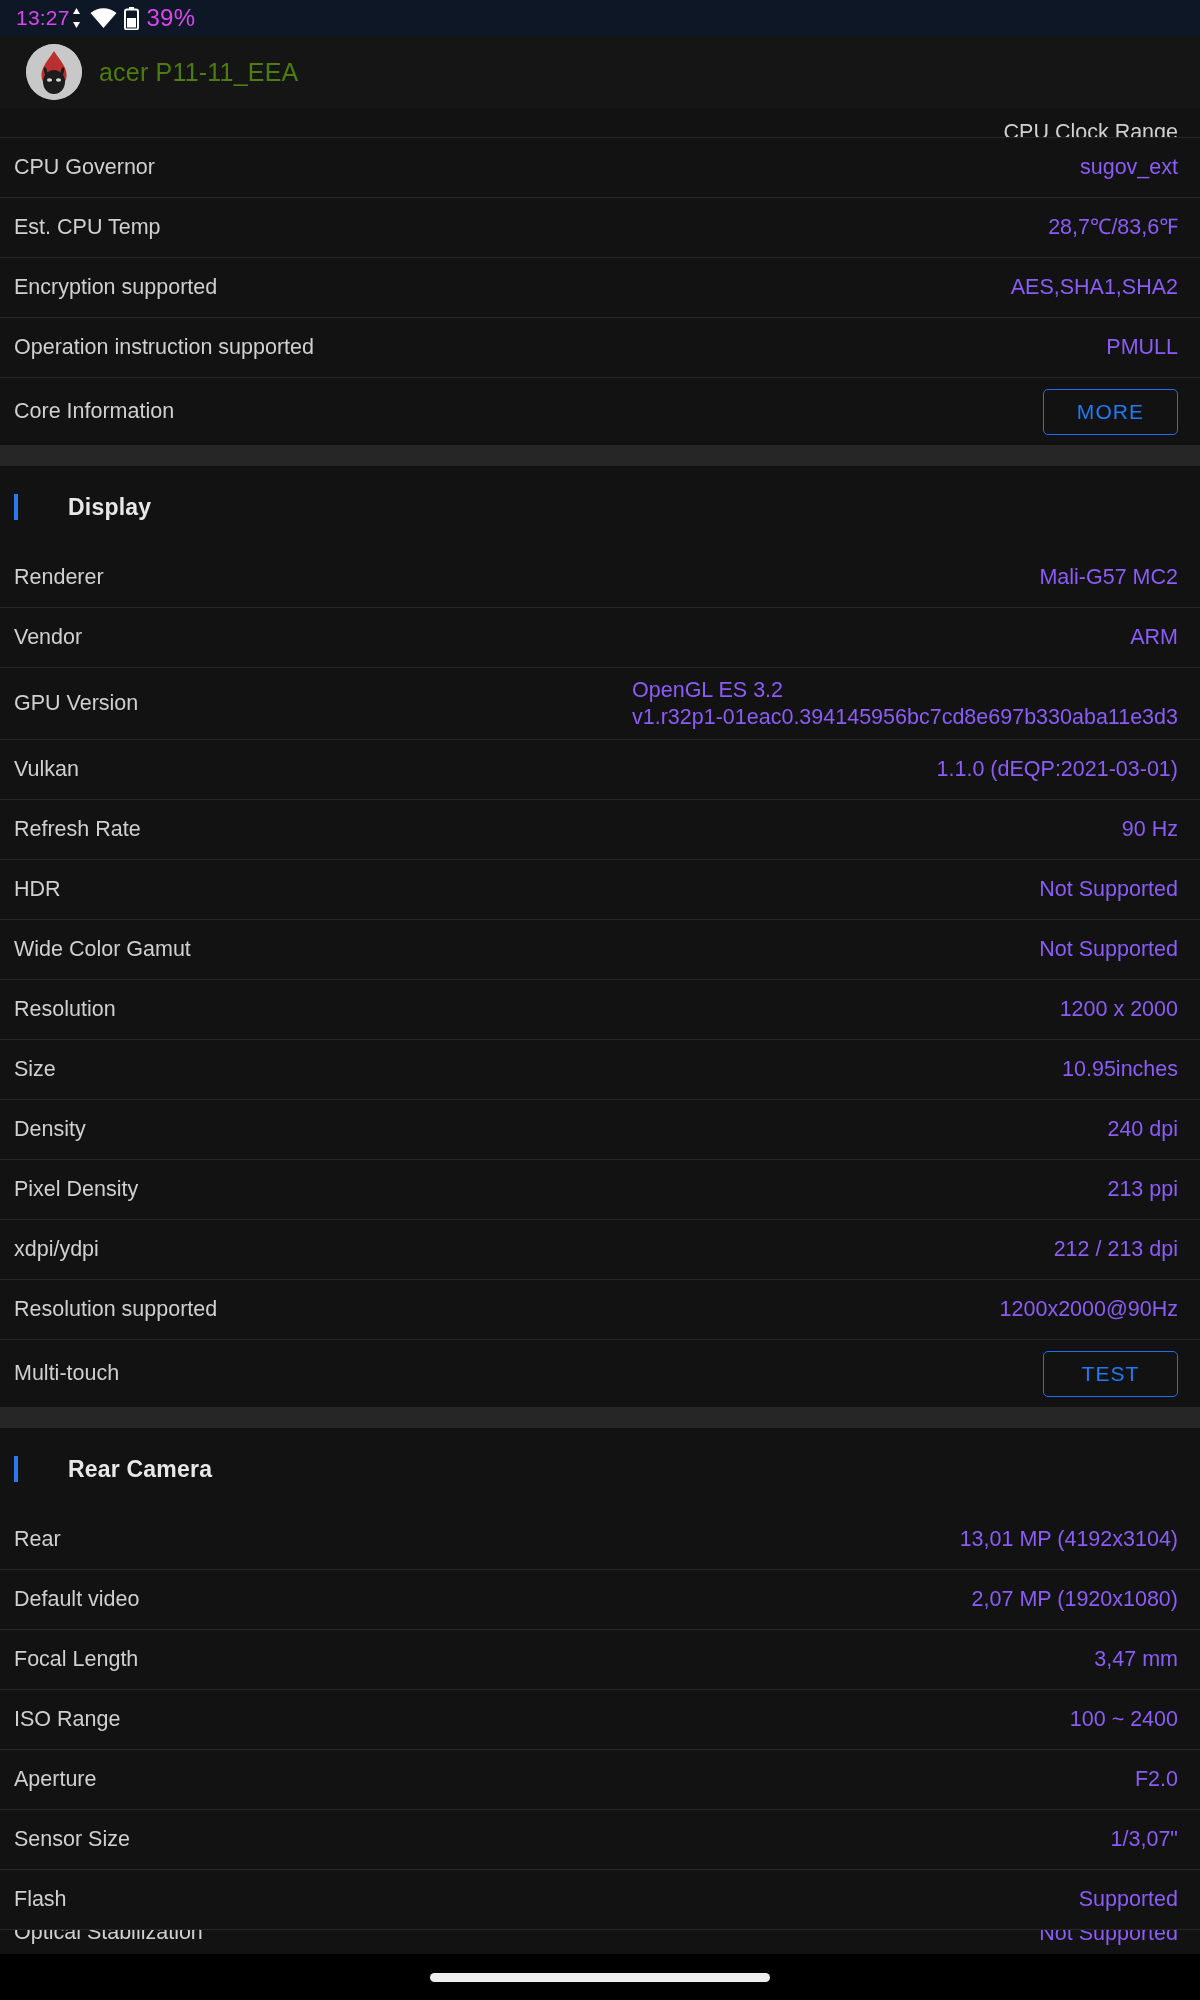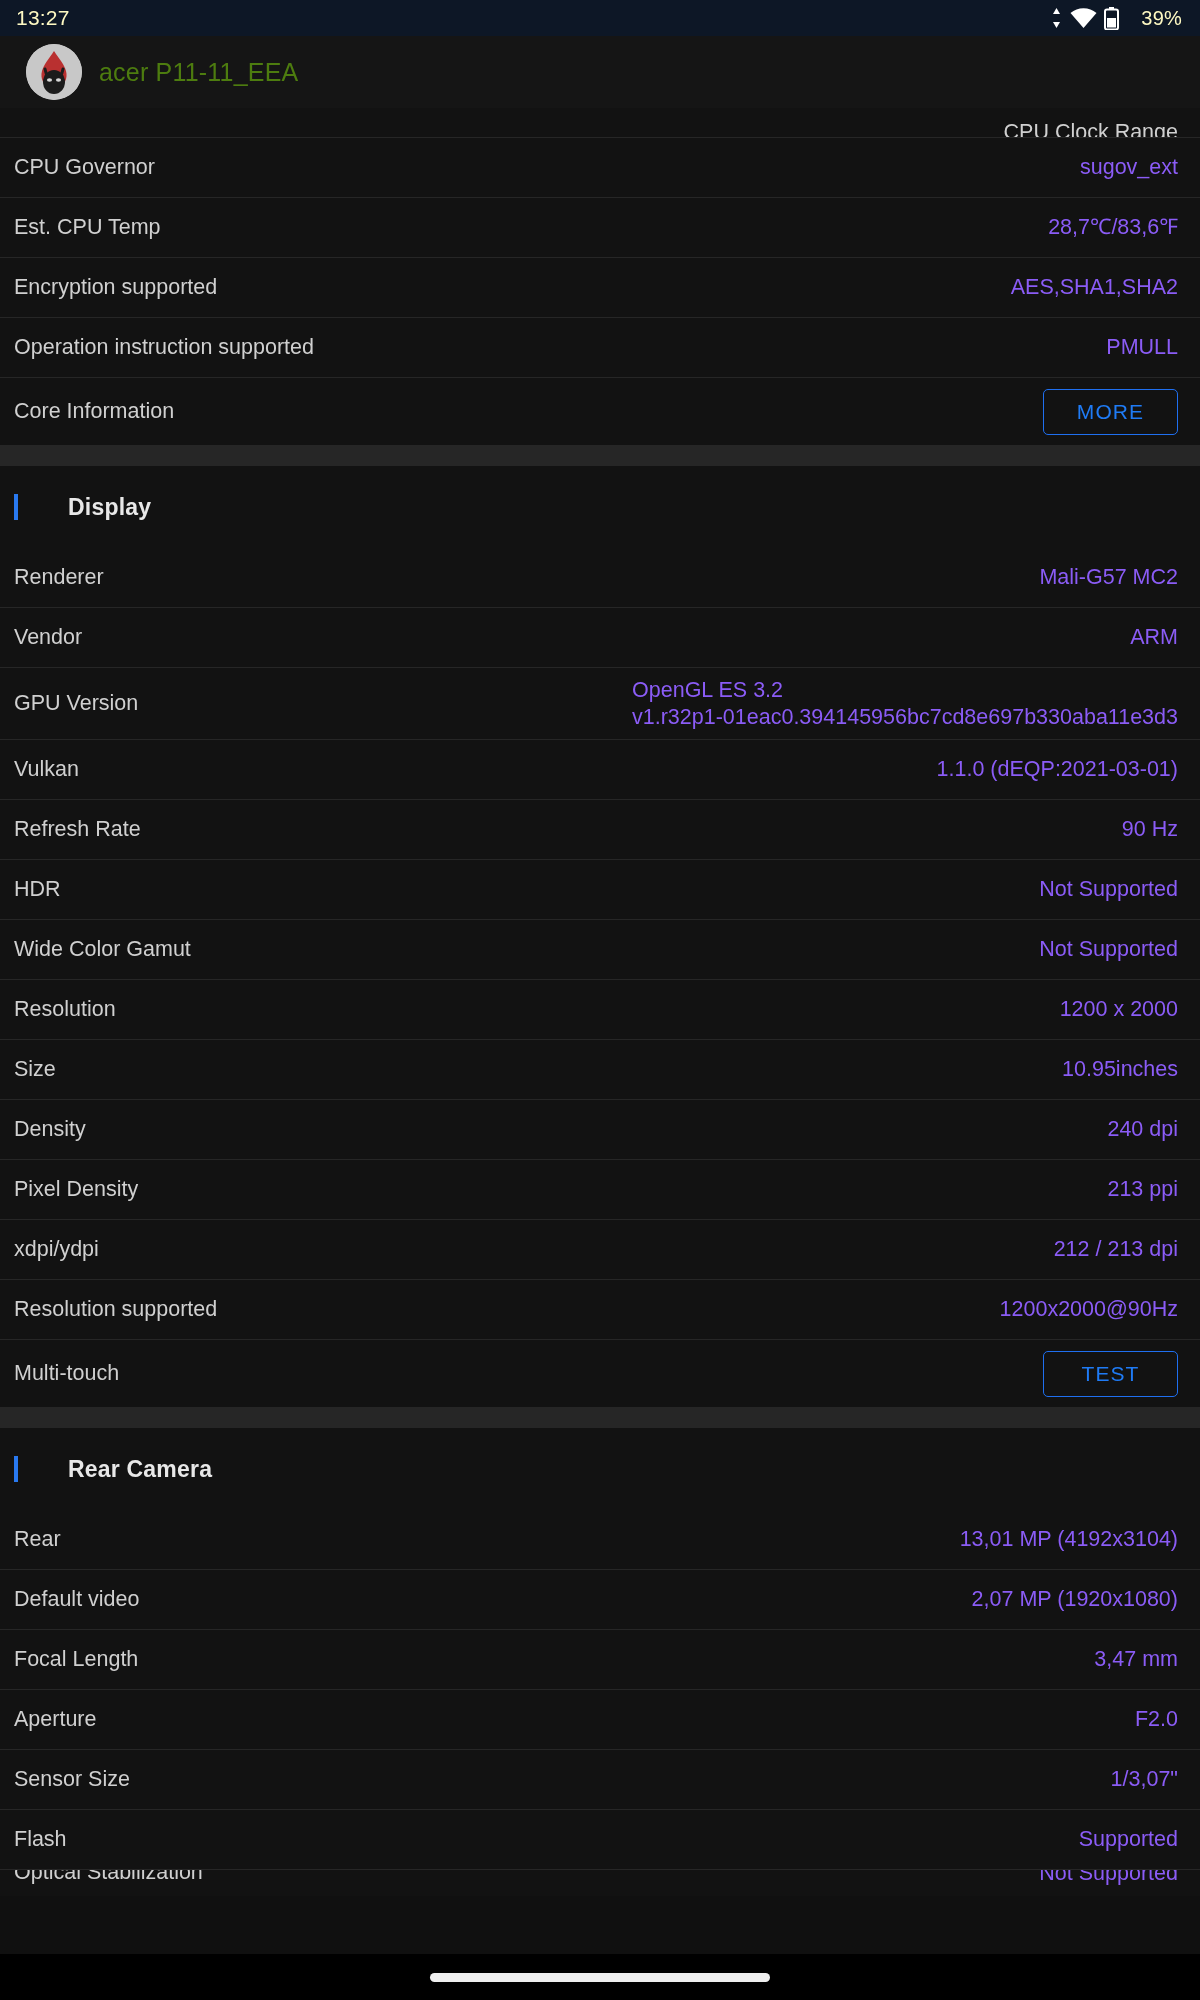--- a/index.html
+++ b/index.html
@@ -17,30 +17,29 @@
     background: #101010;
     overflow: hidden;
   }
 
   
   .statusbar {
     height: 36px;
     background: #0d1726;
     display: flex;
     align-items: center;
-    justify-content: space-between;
     padding: 0 18px 0 16px;
-    color: #fef9c3;
+    color: #d946ef;
     font-size: 21px;
     letter-spacing: .2px;
   }
   .statusbar .clock { font-size: 21px; font-weight: 400; }
   .status-right { display: flex; align-items: center; gap: 7px; }
   .status-right svg { display: block; }
-  .battery-pct { font-size: 20px; font-weight: 500; margin-left: 15px; }
+  .battery-pct { font-size: 24px; font-weight: 500; margin-left: 1px; }
 
   
   .appbar {
     height: 72px;
     background: #151515;
     display: flex;
     align-items: center;
     padding-left: 26px;
     gap: 17px;
   }
@@ -308,20 +307,24 @@
       </div>
       <div class="row">
         <span class="label">Default video</span>
         <span class="value">2,07 MP (1920x1080)</span>
       </div>
       <div class="row">
         <span class="label">Focal Length</span>
         <span class="value">3,47 mm</span>
       </div>
       <div class="row">
+        <span class="label">ISO Range</span>
+        <span class="value">100 ~ 2400</span>
+      </div>
+      <div class="row">
         <span class="label">Aperture</span>
         <span class="value">F2.0</span>
       </div>
       <div class="row">
         <span class="label">Sensor Size</span>
         <span class="value">1/3,07"</span>
       </div>
       <div class="row">
         <span class="label">Flash</span>
         <span class="value">Supported</span>

